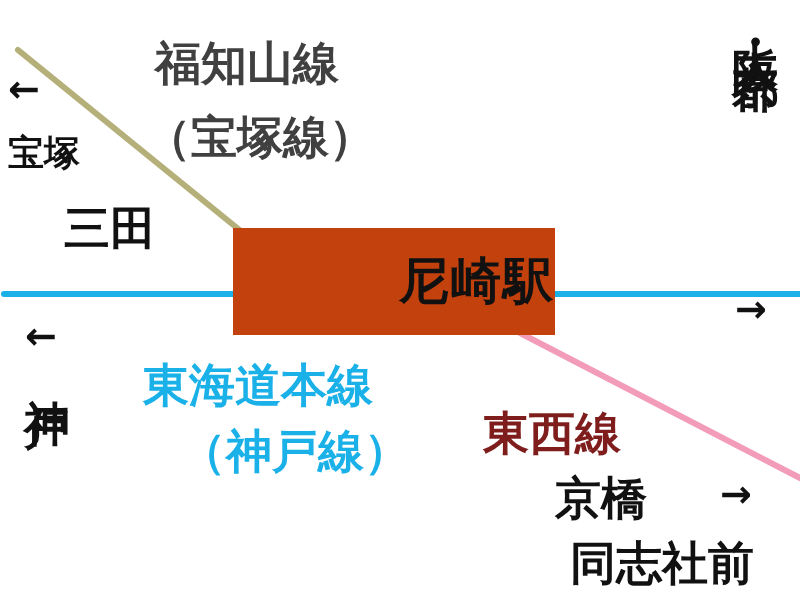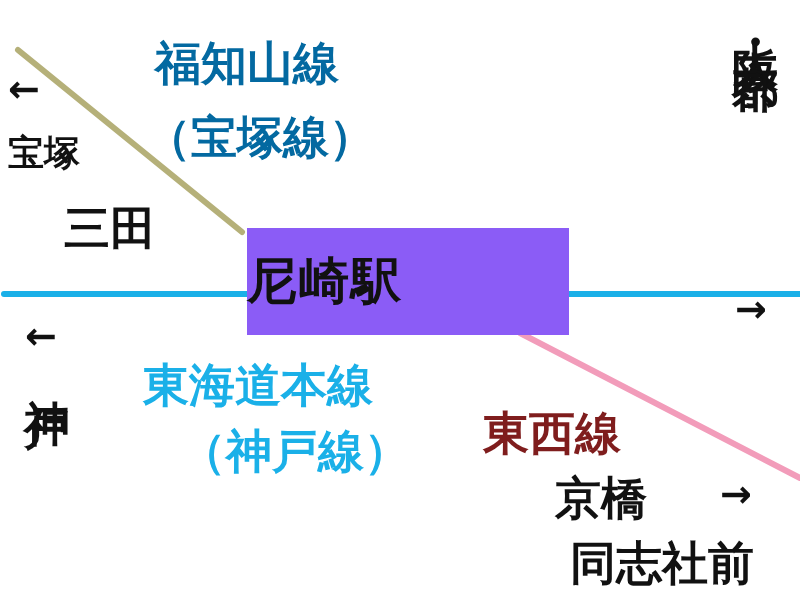--- a/index.html
+++ b/index.html
@@ -5,27 +5,27 @@
     html, body { margin: 0; padding: 0; }
     body {
       width: 800px; height: 600px; position: relative; overflow: hidden;
       background: #ffffff;
       font-family: "DejaVu Sans", sans-serif;
     }
     .map-lines { position: absolute; left: 0; top: 0; width: 800px; height: 600px; }
     .label { position: absolute; font-weight: bold; line-height: 1; white-space: nowrap; }
     .vert { writing-mode: vertical-rl; text-orientation: upright; letter-spacing: 4px; }
     .black { color: #111111; }
-    .olive { color: #0369a1; }
+    .olive { color: #404040; }
     .blue { color: #1ab0e8; text-align: right; }
     .pink { color: #7f1d1d; }
     .station-box {
       position: absolute; left: 233px; top: 228px; width: 322px; height: 107px;
-      background: #8b5cf6;
-      display: flex; align-items: center; justify-content: flex-start; margin-left: 14px;
+      background: #c2410c;
+      display: flex; align-items: center; justify-content: flex-end;
     }
     .station-name { font-size: 50px; font-weight: bold; color: #111; letter-spacing: 2px; }
     .arrow { position: absolute; font-size: 38px; color: #111; line-height: 1; font-weight: bold; }
   </style>
 </head>
 <body>
 
 <svg class="map-lines" viewBox="0 0 800 600">
   <line x1="18" y1="50" x2="242" y2="232" stroke="#b5b079" stroke-width="6" stroke-linecap="round"></line>
   <line x1="4" y1="294" x2="800" y2="294" stroke="#1ab0e8" stroke-width="6" stroke-linecap="round"></line>

